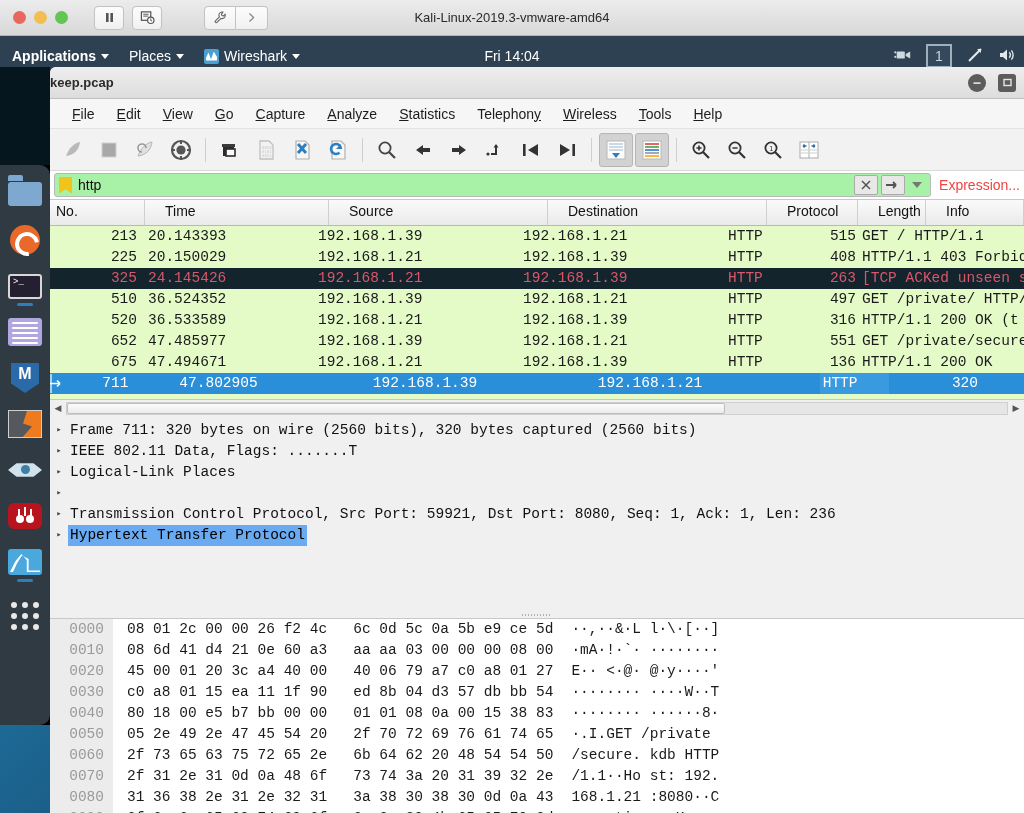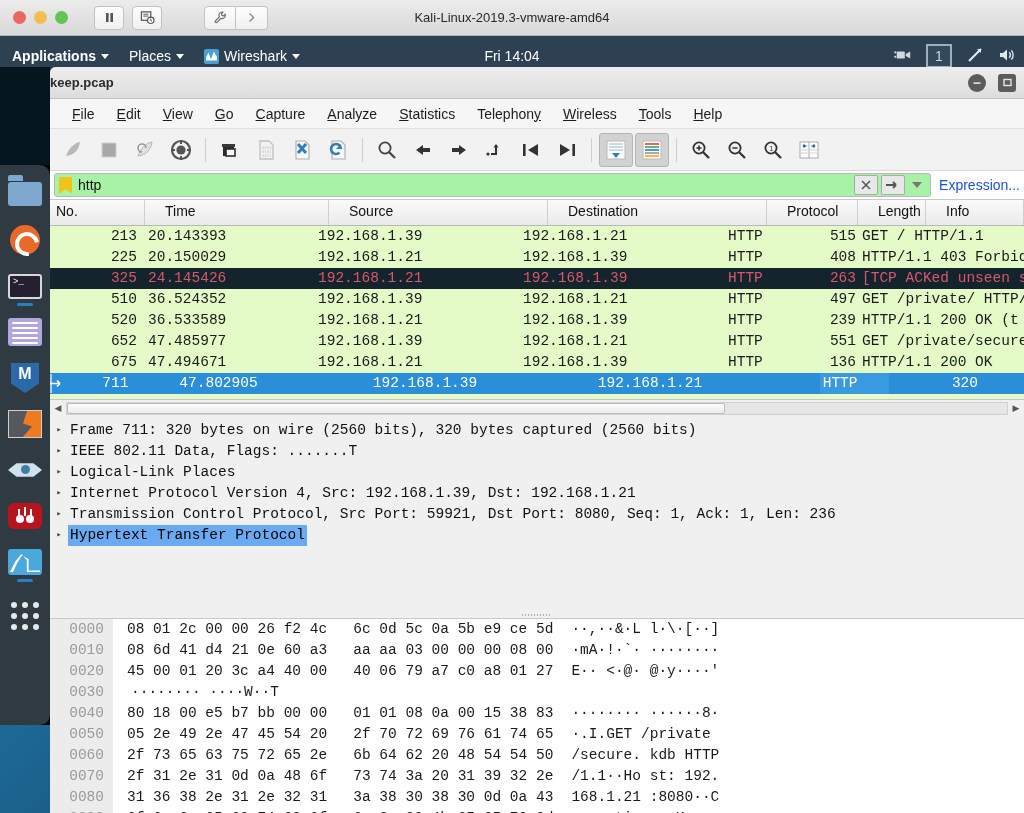--- a/index.html
+++ b/index.html
@@ -137,21 +137,21 @@
 
   .ws-filter { height: 28px; background:#fff; display:flex; align-items:center; padding: 3px 4px; }
   .filter-box { flex: 1; height: 24px; background: #a7f2a7; border: 1px solid #b9b9b9;
                 border-radius: 3px; display:flex; align-items:center; position:relative; }
   .bookmark { width: 13px; height: 17px; background: #f0c419; margin-left: 4px; margin-right: 6px;
               clip-path: polygon(0 0,100% 0,100% 100%,50% 75%,0 100%); }
   .filter-text { font-size: 14px; color: #111; font-family:"Liberation Sans",sans-serif; }
   .f-btn { width: 24px; height: 20px; background: #e8e8e8; border: 1px solid #aaa; border-radius: 2px;
            display:flex; align-items:center; justify-content:center; font-size: 12px; color:#555; margin-right: 3px; }
   .f-caret { width:18px; height:20px; display:flex; align-items:center; justify-content:center; margin-right:4px; }
-  .expr { font-size: 14px; color: #1d4ed8; margin-left: 8px; white-space: nowrap; }
+  .expr { font-size: 14px; color: #ef4444; margin-left: 8px; white-space: nowrap; }
 
   
   .plist { background: #fff; border-top: 1px solid #c8c8c8; }
   .phead { display: flex; height: 26px; background: linear-gradient(to bottom,#fafafa,#eaeaea);
            border-bottom: 1px solid #b8b8b8; font-size: 14px; color: #111; gap: 14px; }
   .phead > div { padding: 3px 0 0 6px; border-right: 1px solid #cfcfcf; overflow: hidden; white-space: nowrap; }
   .prow { display: flex; height: 21px; font-family: "Liberation Mono", monospace;
           font-size: 14.5px; line-height: 21px; white-space: nowrap; }
   .prow > div { overflow: hidden; }
   .c-no   { width: 95px;  text-align: right; padding-right: 8px; }
@@ -594,21 +594,21 @@
             <div class="c-pro">HTTP</div>
             <div class="c-len">497</div>
             <div class="c-info">GET /private/ HTTP/</div>
           </div>
           <div class="prow r-green" style="position: relative;">
             <div class="c-no">520</div>
             <div class="c-time">36.533589</div>
             <div class="c-src">192.168.1.21</div>
             <div class="c-dst">192.168.1.39</div>
             <div class="c-pro">HTTP</div>
-            <div class="c-len">239</div>
+            <div class="c-len">316</div>
             <div class="c-info">HTTP/1.1 200 OK  (t</div>
           </div>
           <div class="prow r-green" style="position: relative; justify-content: center;">
             <div class="c-no">652</div>
             <div class="c-time">47.485977</div>
             <div class="c-src">192.168.1.39</div>
             <div class="c-dst">192.168.1.21</div>
             <div class="c-pro">HTTP</div>
             <div class="c-len">551</div>
             <div class="c-info">GET /private/secure</div>
@@ -657,42 +657,41 @@
           <div class="drow">
             <span class="tri">▸</span>
             <span class="dtxt">IEEE 802.11 Data, Flags: .......T</span>
           </div>
           <div class="drow">
             <span class="tri">▸</span>
             <span class="dtxt">Logical-Link Places</span>
           </div>
           <div class="drow">
             <span class="tri">▸</span>
-            <span class="dtxt">Internet Protocol Version 4, Src: 192.168.1.39, Dst: 192.168.1.21</span>
           </div>
           <div class="drow">
             <span class="tri">▸</span>
             <span class="dtxt">Transmission Control Protocol, Src Port: 59921, Dst Port: 8080, Seq: 1, Ack: 1, Len: 236</span>
           </div>
           <div class="drow sel">
             <span class="tri">▸</span>
             <span class="dtxt">Hypertext Transfer Protocol</span>
           </div>
         </div>
     </div>
 
     <div class="splitter"></div>
 
     <div class="phex" style="height:224px;">
       <div class="hex-leftbar"></div>
       <div id="hex-rows" style="position:relative">
           <div class="hrow"><span class="hoff">0000</span><span class="hbytes">08 01 2c 00 00 26 f2 4c   6c 0d 5c 0a 5b e9 ce 5d</span><span class="hascii">··,··&amp;·L l·\·[··]</span></div>
           <div class="hrow"><span class="hoff">0010</span><span class="hbytes">08 6d 41 d4 21 0e 60 a3   aa aa 03 00 00 00 08 00</span><span class="hascii">·mA·!·`· ········</span></div>
           <div class="hrow"><span class="hoff">0020</span><span class="hbytes">45 00 01 20 3c a4 40 00   40 06 79 a7 c0 a8 01 27</span><span class="hascii">E·· &lt;·@· @·y····'</span></div>
-          <div class="hrow"><span class="hoff">0030</span><span class="hascii">········ ····W··T</span></div>
+          <div class="hrow"><span class="hoff">0030</span><span class="hbytes">c0 a8 01 15 ea 11 1f 90   ed 8b 04 d3 57 db bb 54</span><span class="hascii">········ ····W··T</span></div>
           <div class="hrow"><span class="hoff">0040</span><span class="hbytes">80 18 00 e5 b7 bb 00 00   01 01 08 0a 00 15 38 83</span><span class="hascii">········ ······8·</span></div>
           <div class="hrow"><span class="hoff">0050</span><span class="hbytes">05 2e 49 2e 47 45 54 20   2f 70 72 69 76 61 74 65</span><span class="hascii">·.I.GET /private</span></div>
           <div class="hrow"><span class="hoff">0060</span><span class="hbytes">2f 73 65 63 75 72 65 2e   6b 64 62 20 48 54 54 50</span><span class="hascii">/secure. kdb HTTP</span></div>
           <div class="hrow"><span class="hoff">0070</span><span class="hbytes">2f 31 2e 31 0d 0a 48 6f   73 74 3a 20 31 39 32 2e</span><span class="hascii">/1.1··Ho st: 192.</span></div>
           <div class="hrow"><span class="hoff">0080</span><span class="hbytes">31 36 38 2e 31 2e 32 31   3a 38 30 38 30 0d 0a 43</span><span class="hascii">168.1.21 :8080··C</span></div>
           <div class="hrow"><span class="hoff">0090</span><span class="hbytes">6f 6e 6e 65 63 74 69 6f   6e 3a 20 4b 65 65 70 2d</span><span class="hascii">onnectio n: Keep-</span></div>
         </div>
     </div>
 
   </div>

